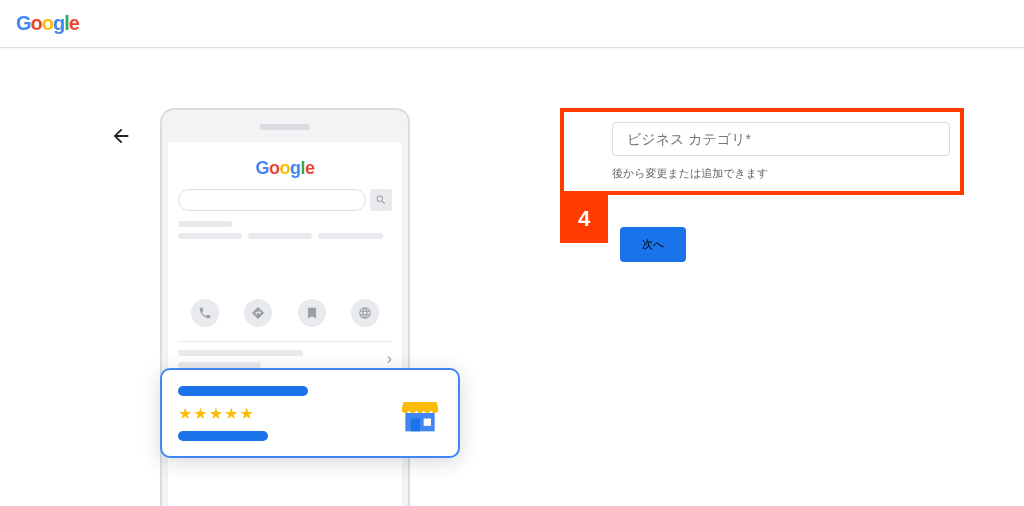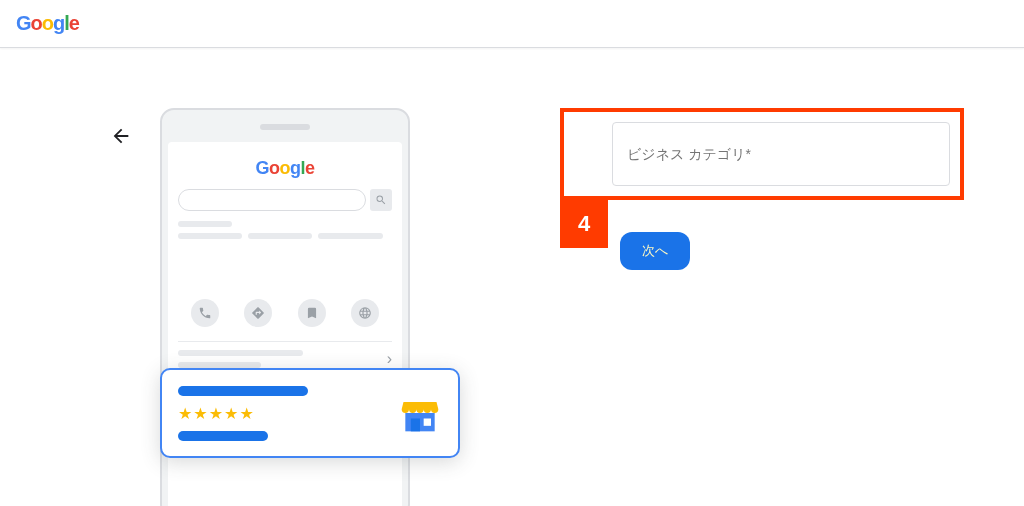--- a/index.html
+++ b/index.html
@@ -237,21 +237,21 @@
       margin-bottom: 26px;
     }
     .highlight-box {
       border: 4px solid #ff3b00;
       padding: 10px 10px 10px 48px;
       margin-bottom: 12px;
       position: relative;
     }
     .input-field {
       width: 100%;
-      height: 64px;
+      height: 34px;
       border: 1px solid #dadce0;
       border-radius: 4px;
       padding: 0 14px;
       font-size: 14px;
       color: #6d28d9;
       outline: none;
     }
     .helper-text {
       font-size: 11px;
       color: #5f6368;
@@ -266,25 +266,25 @@
       background: #ff3b00;
       color: #fff;
       font-size: 22px;
       font-weight: bold;
       display: flex;
       align-items: center;
       justify-content: center;
     }
     .next-button {
       background: #1a73e8;
-      color: #fef9c3;
+      color: #000000;
       border: none;
       padding: 10px 22px;
-      font-size: 13px;
-      border-radius: 12px;
+      font-size: 11px;
+      border-radius: 4px;
       cursor: pointer;
       margin-left: 60px;
       margin-top: 20px;
     }
   </style>
 </head>
 <body>
 
 <div class="header">
   <div class="google-logo">
@@ -386,18 +386,19 @@
           <rect x="28" y="30" width="8" height="8" fill="#fff"></rect>
         </svg>
       </div>
     </div>
   </div>
 
   <div class="right-panel">
 
     <div class="highlight-box">
       <input class="input-field" placeholder="ビジネス カテゴリ*" style="">
+      <div class="helper-text">後から変更または追加できます</div>
       <div class="step-badge">4</div>
     </div>
 
     <button class="next-button">次へ</button>
   </div>
 </div>
 
 </body></html>

